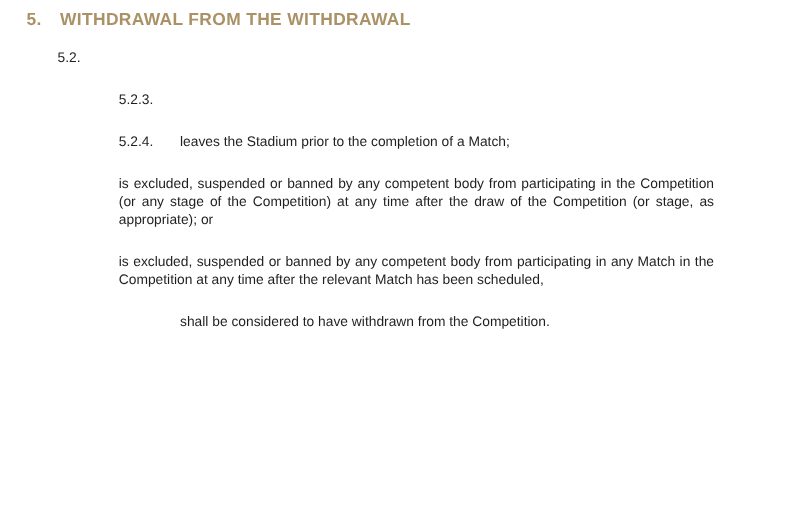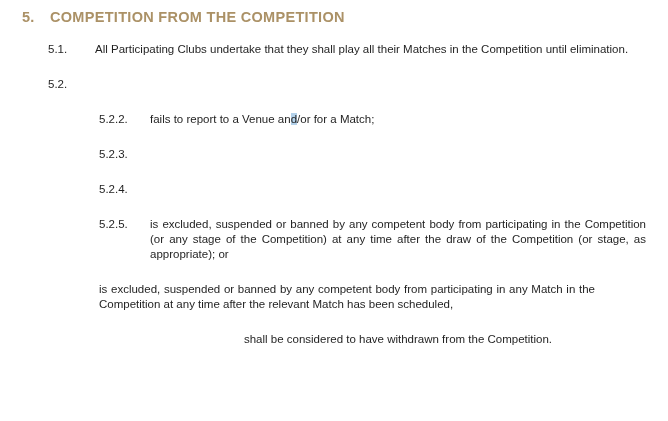--- a/index.html
+++ b/index.html
@@ -41,59 +41,50 @@
   .clause.l2 { margin-left: 99px; }
   .clause.l2 .num { width: 51px; flex: none; }
   .clause.l2 .txt { width: 496px; }
   .txt { text-align: justify; }
   .hl { background: var(--highlight-color); }
   .closing {
     margin-left: 150px;
     width: 496px;
     font-size: 11.5px;
     line-height: 15px;
-    text-align: center;
   }
 </style>
 </head>
 <body>
 
 <div class="page">
 
   <div class="heading-row">
     <span class="heading-num">5.</span>
-    <span class="heading-title">COMPETITION FROM THE COMPETITION</span>
+    <span class="heading-title">WITHDRAWAL FROM THE WITHDRAWAL</span>
   </div>
 
   <div>
-    <div class="clause l1">
-      <span class="num">5.1.</span>
-      <span class="txt"><span>All Participating Clubs undertake that they shall play all their Matches in the Competition until elimination.</span></span>
-    </div>
 
     <div class="clause l1">
       <span class="num">5.2.</span>
     </div>
 
 
-    <div class="clause l2">
-      <span class="num">5.2.2.</span>
-      <span class="txt"><span>fails to report to a Venue an</span><span class="hl">d</span><span>/or for a Match;</span></span>
-    </div>
 
     <div class="clause l2">
       <span class="num">5.2.3.</span>
     </div>
 
     <div class="clause l2">
       <span class="num">5.2.4.</span>
+      <span class="txt"><span>leaves the Stadium prior to the completion of a Match;</span></span>
     </div>
 
     <div class="clause l2">
-      <span class="num">5.2.5.</span>
       <span class="txt"><span>is excluded, suspended or banned by any competent body from participating in the Competition (or any stage of the Competition) at any time after the draw of the Competition (or stage, as appropriate); or</span></span>
     </div>
 
     <div class="clause l2">
       <span class="txt"><span>is excluded, suspended or banned by any competent body from participating in any Match in the Competition at any time after the relevant Match has been scheduled,</span></span>
     </div>
   </div>
 
   <div class="closing">shall be considered to have withdrawn from the Competition.</div>
 

